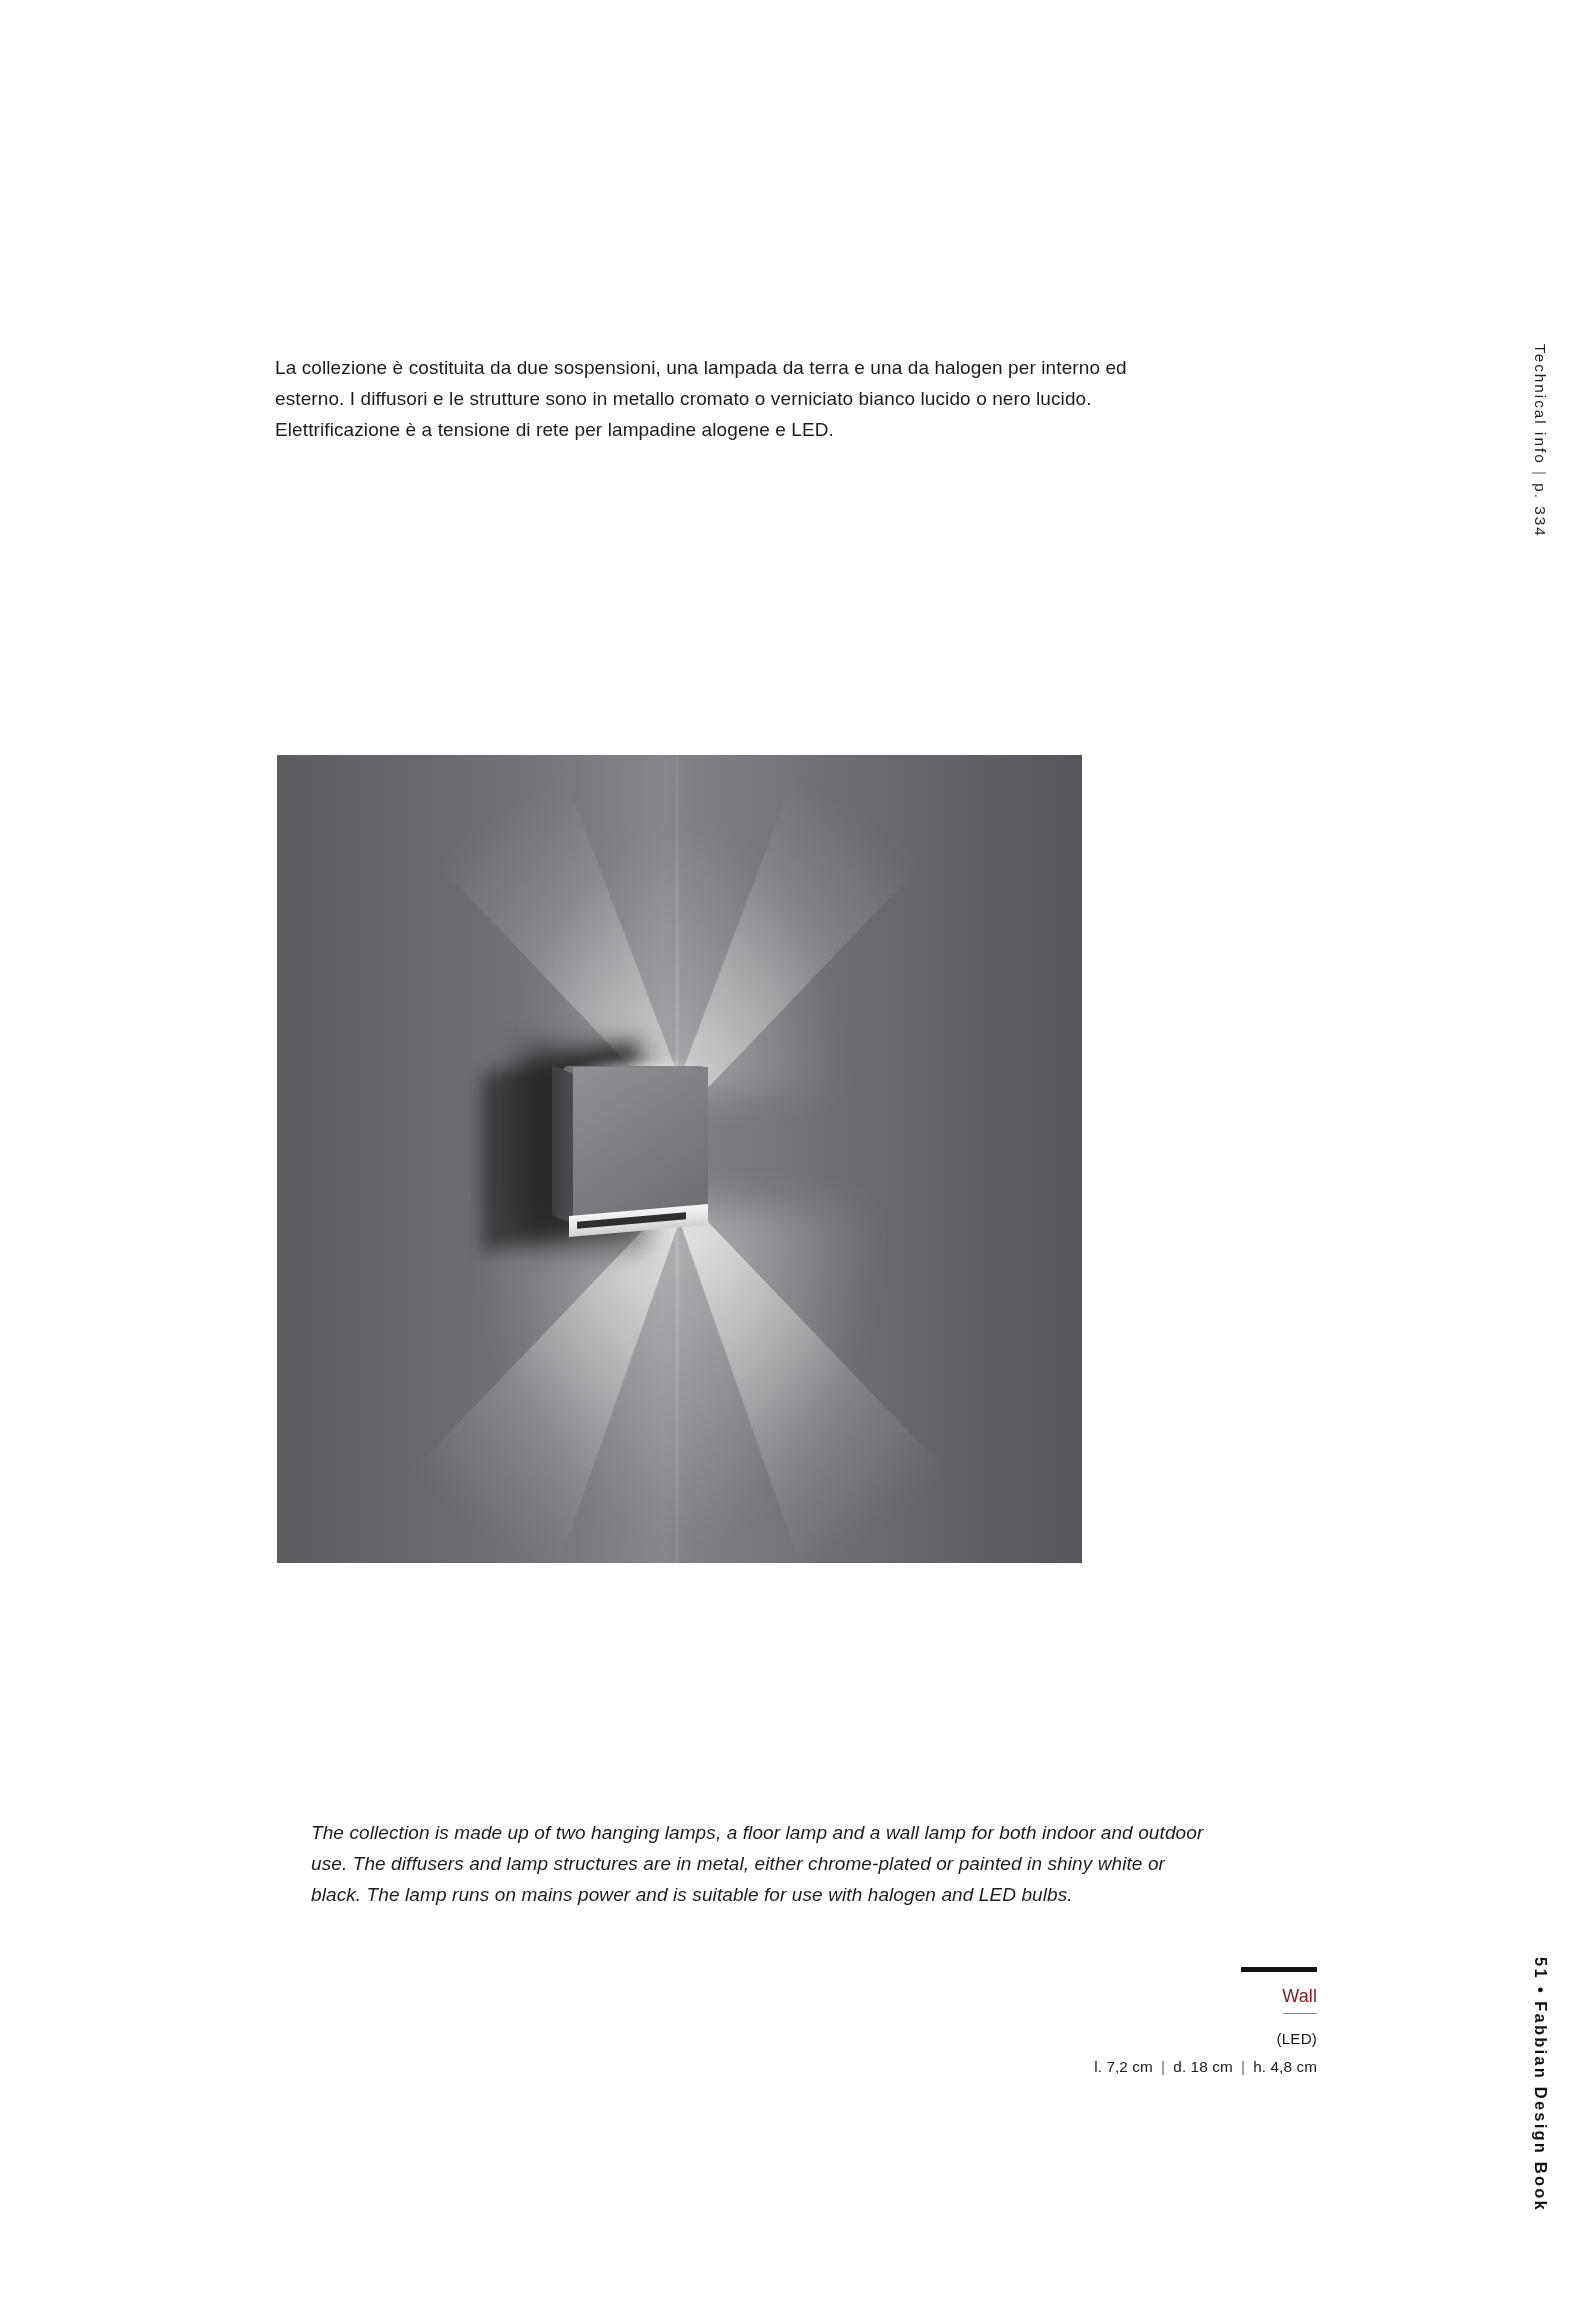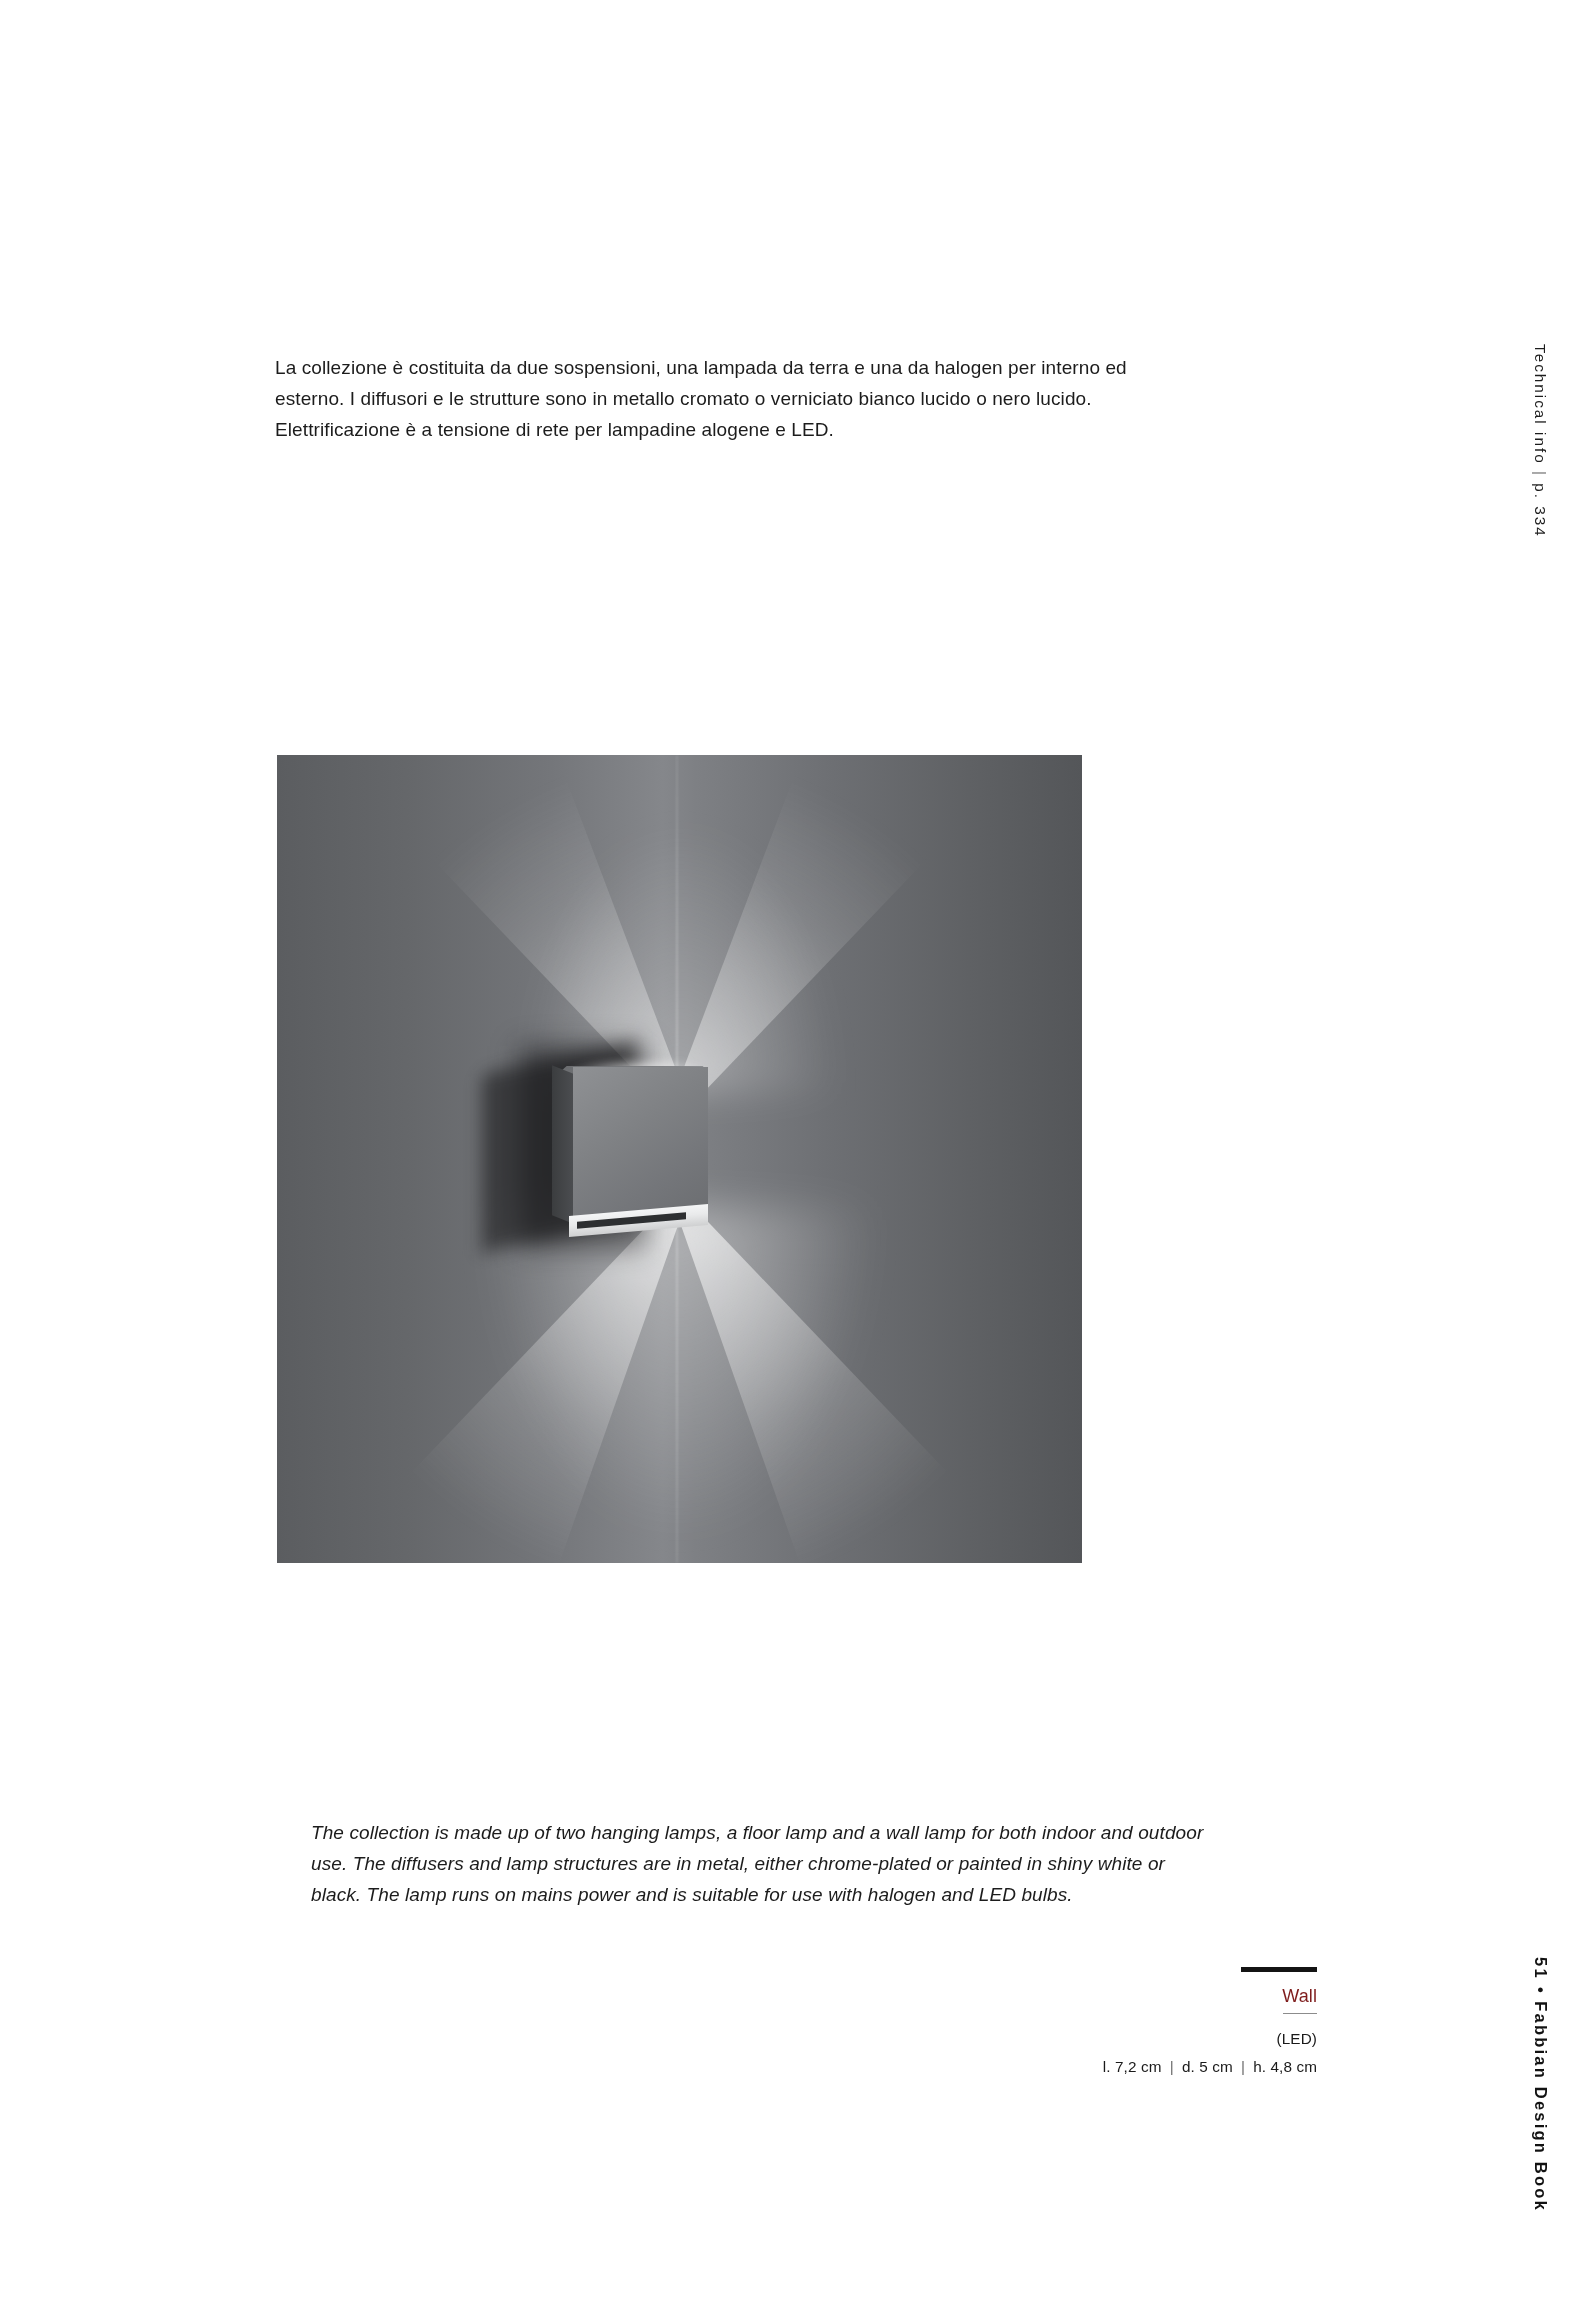--- a/index.html
+++ b/index.html
@@ -351,21 +351,21 @@
   <div class="en-text">The collection is made up of two hanging lamps, a floor lamp and a wall lamp for both indoor and outdoor use. The diffusers and lamp structures are in metal, either chrome-plated or painted in shiny white or black. The lamp runs on mains power and is suitable for use with halogen and LED bulbs.</div>
 
   <div class="spec-block">
     <div class="spec-rule"></div>
     <div class="spec-title">Wall</div>
     <div class="spec-underline"></div>
     <div class="spec-led">(LED)</div>
     <div class="spec-dims">
       <span>l. 7,2 cm</span>
       <span class="sep">|</span>
-      <span>d. 5 cm</span>
+      <span>d. 18 cm</span>
       <span class="sep">|</span>
       <span>h. 4,8 cm</span>
     </div>
   </div>
 
   <div class="side-top">
     <span>Technical info</span>
     <span class="sep">|</span>
     <span>p. 334</span>
   </div>

